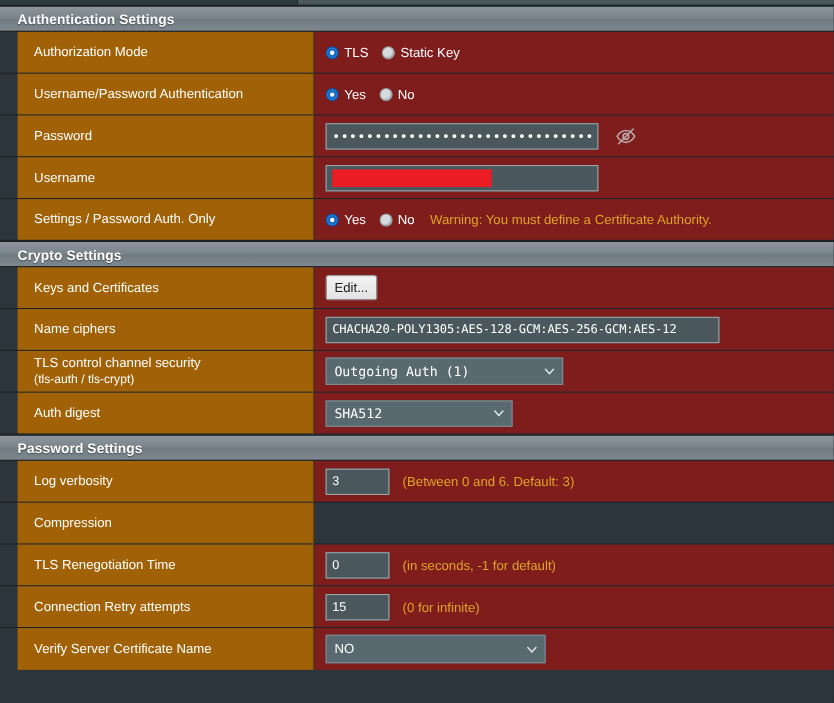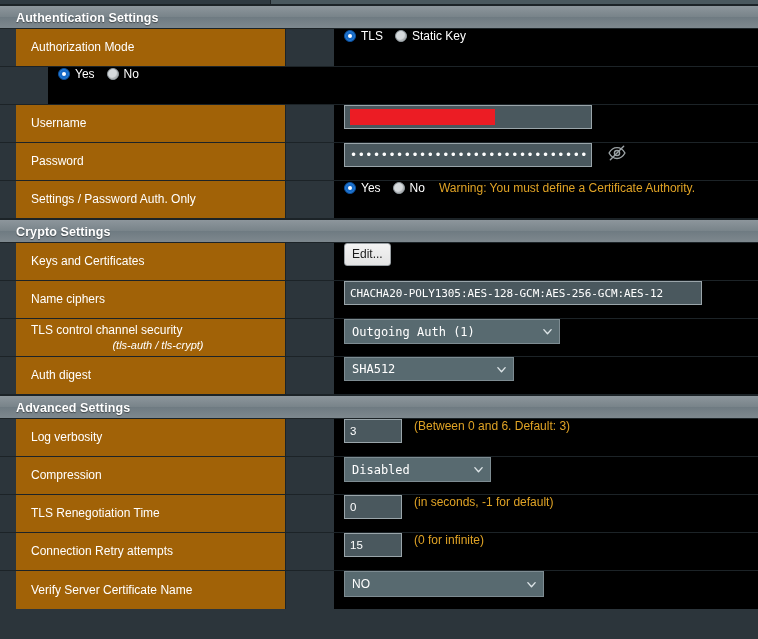--- a/index.html
+++ b/index.html
@@ -72,34 +72,31 @@
     padding: 0 0 0 15px;
     display: flex;
     flex-direction: column;
     justify-content: center;
     color: #ffffff;
     font-size: 12px;
     line-height: 15px;
     margin-left: 16px;
   }
   .cell-label .sub {
-    font-style: italic;
     font-size: 11px;
     color: #ffffff;
-    text-align: center;
   }
   .cell-value {
     flex: 1;
-    background: #000000;
+    background: #7f1d1d;
     box-sizing: border-box;
     padding: 0 0 0 10px;
     display: flex;
-    align-items: flex-start;
+    align-items: center;
     gap: 6px;
-    margin-left: 48px;
   }
 
   
   .radio-group {
     display: flex;
     align-items: center;
     gap: 6px;
   }
   .radio-opt {
     display: flex;
@@ -269,41 +266,33 @@
         </label>
         <label class="radio-opt">
           <span class="radio off"></span>
           <span class="radio-label">Static Key</span>
         </label>
       </div>
     </div>
   </div>
 
   <div class="row h-auth">
+    <div class="cell-label">
+      <span>Username/Password Authentication</span>
+    </div>
     <div class="cell-value">
       <div class="radio-group">
         <label class="radio-opt">
           <span class="radio on"></span>
           <span class="radio-label">Yes</span>
         </label>
         <label class="radio-opt">
           <span class="radio off"></span>
           <span class="radio-label">No</span>
         </label>
-      </div>
-    </div>
-  </div>
-
-  <div class="row h-auth">
-    <div class="cell-label">
-      <span>Username</span>
-    </div>
-    <div class="cell-value">
-      <div class="text-input input-username">
-        <div class="input-redacted"></div>
       </div>
     </div>
   </div>
 
   <div class="row h-auth">
     <div class="cell-label">
       <span>Password</span>
     </div>
     <div class="cell-value">
       <div class="text-input input-password">
@@ -314,20 +303,31 @@
           <path d="M2.5 12S6 5.5 12 5.5 21.5 12 21.5 12 18 18.5 12 18.5 2.5 12 2.5 12Z"></path>
           <circle cx="12" cy="12" r="3.1"></circle>
           <line x1="4" y1="20" x2="20" y2="4"></line>
         </svg>
       </span>
     </div>
   </div>
 
   <div class="row h-auth">
     <div class="cell-label">
+      <span>Username</span>
+    </div>
+    <div class="cell-value">
+      <div class="text-input input-username">
+        <div class="input-redacted"></div>
+      </div>
+    </div>
+  </div>
+
+  <div class="row h-auth">
+    <div class="cell-label">
       <span>Settings / Password Auth. Only</span>
     </div>
     <div class="cell-value">
       <div class="radio-group">
         <label class="radio-opt">
           <span class="radio on"></span>
           <span class="radio-label">Yes</span>
         </label>
         <label class="radio-opt">
           <span class="radio off"></span>
@@ -384,45 +384,35 @@
         <span>SHA512</span>
         <span class="chev">
           <svg viewBox="0 0 12 12" width="11" height="11" fill="none" stroke="#dde4e7" stroke-width="1.5" stroke-linecap="round" stroke-linejoin="round">
               <polyline points="2,4 6,8.5 10,4"></polyline>
             </svg>
         </span>
       </div>
     </div>
   </div>
 
-  <div class="section-header">Advanced Settings</div>
+  <div class="section-header">Password Settings</div>
 
   <div class="row h-auth">
     <div class="cell-label">
       <span>Log verbosity</span>
     </div>
     <div class="cell-value">
       <div class="text-input input-num">3</div>
       <span class="hint-text">(Between 0 and 6. Default: 3)</span>
     </div>
   </div>
 
   <div class="row h-auth">
     <div class="cell-label">
       <span>Compression</span>
-    </div>
-    <div class="cell-value">
-      <div class="select select-compression">
-        <span>Disabled</span>
-        <span class="chev">
-          <svg viewBox="0 0 12 12" width="11" height="11" fill="none" stroke="#dde4e7" stroke-width="1.5" stroke-linecap="round" stroke-linejoin="round">
-              <polyline points="2,4 6,8.5 10,4"></polyline>
-            </svg>
-        </span>
-      </div>
     </div>
   </div>
 
   <div class="row h-auth">
     <div class="cell-label">
       <span>TLS Renegotiation Time</span>
     </div>
     <div class="cell-value">
       <div class="text-input input-num">0</div>
       <span class="hint-text">(in seconds, -1 for default)</span>

